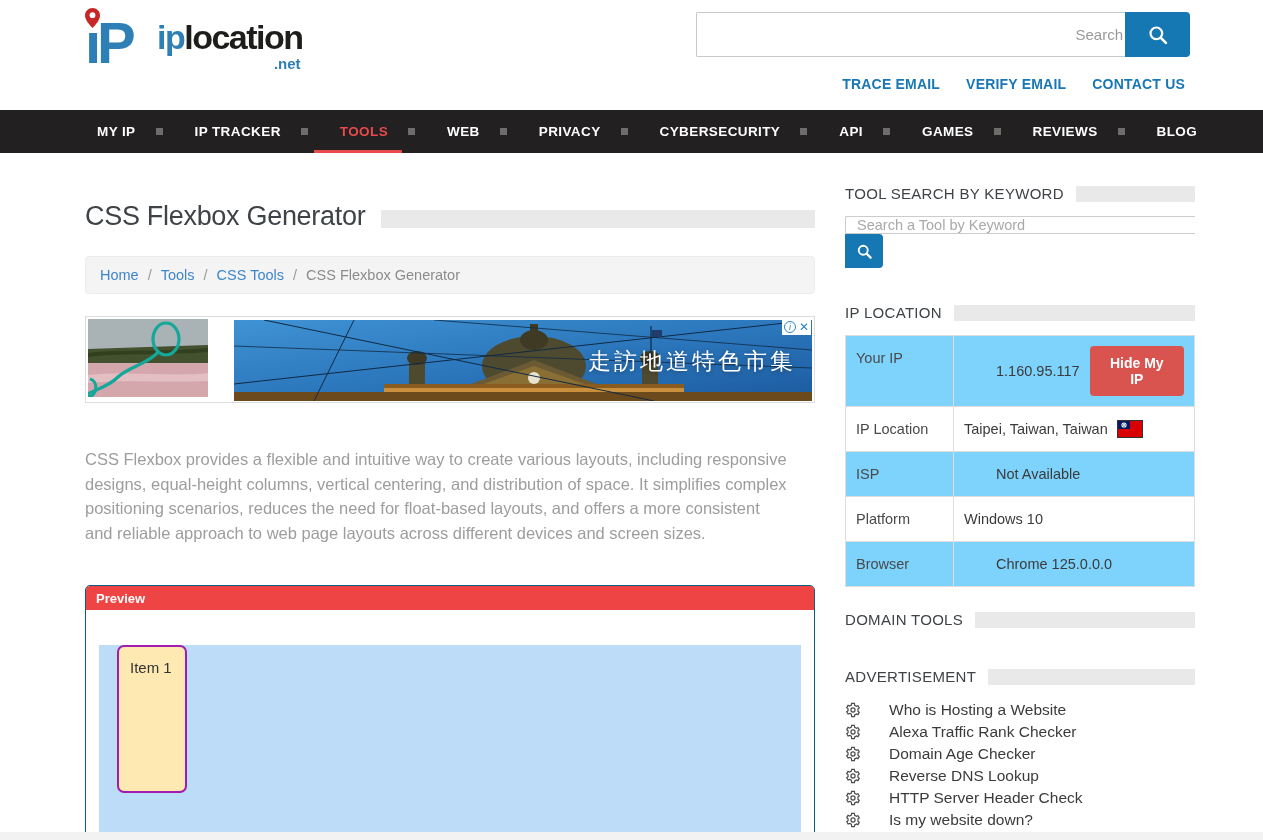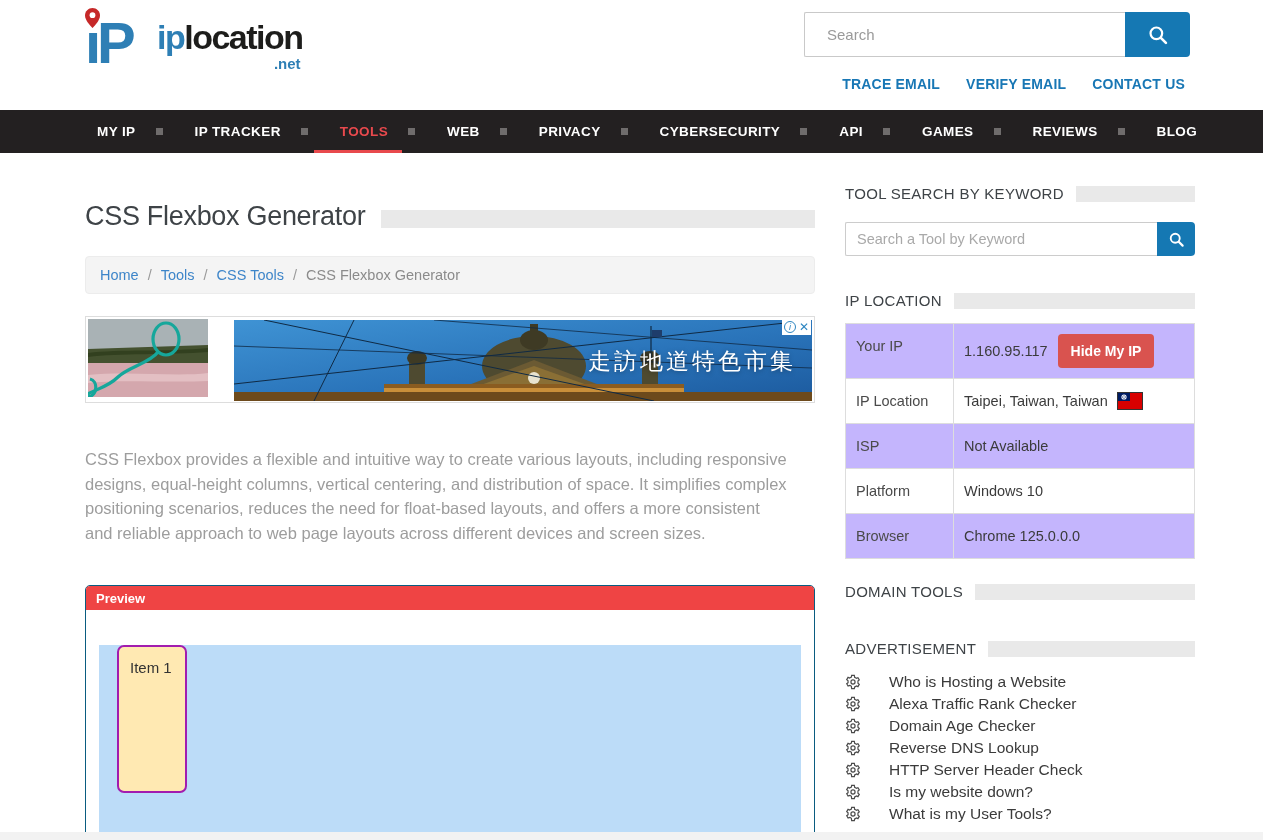--- a/index.html
+++ b/index.html
@@ -14,23 +14,23 @@
   .logo { position:absolute; left:85px; top:10px; display:flex; align-items:flex-start; cursor:pointer; }
   .logo-mark { position:relative; width:66px; height:66px; }
   .logo-mark .mark-text { font-size:58px; font-weight:bold; color:#2e7fb5; letter-spacing:-4px; line-height:66px; }
   .logo-pin { position:absolute; left:0px; top:-2px; width:15px; height:20px; }
   .logo-word { margin-left:6px; margin-top:10px; line-height:1; }
   .logo-word .w1 { color:#2e7fb5; font-weight:bold; font-size:34px; letter-spacing:-1.5px; }
   .logo-word .w2 { color:#1d1d1b; font-weight:bold; font-size:34px; letter-spacing:-1.5px; }
   .logo-tld { text-align:right; color:#2e7fb5; font-weight:bold; font-size:15px; margin-top:2px; padding-right:2px; }
 
   .top-search { position:absolute; top:12px; right:73px; display:flex; }
-  .top-search input { width:321px; height:45px; border:1px solid #c9c9c9; border-right:none;
-    border-radius:2px 0 0 2px; padding:0 22px; font-size:15px; color:#555; outline:none;
-    font-family:"Liberation Sans", sans-serif; }
+  .top-search input { width:429px; height:45px; border:1px solid #c9c9c9; border-right:none;
+    border-radius:2px 0 0 2px; padding:0 2px; font-size:15px; color:#555; outline:none;
+    font-family:"Liberation Sans", sans-serif;text-align:right; }
   .top-search input::placeholder { color:#9a9a9a; }
   .top-search button { width:65px; height:45px; background:#1578b3; border:none; border-radius:0 4px 4px 0;
     cursor:pointer; display:flex; align-items:center; justify-content:center; }
 
   .top-links { position:absolute; top:76px; right:78px; display:flex; gap:26px; }
   .top-links a { color:#1877b5; font-size:14px; font-weight:bold; text-decoration:none; letter-spacing:.2px; }
 
   
   .main-nav { height:43px; background:#232021; }
   .main-nav ul { list-style:none; margin:0 0 0 85px; padding:0; display:flex; align-items:center; height:100%; }
@@ -79,32 +79,32 @@
     display:flex; align-items:center; padding:0 10px; }
   .preview-body { background:#fff; padding:12px 13px; }
   .flex-container { background:#bcdcf8; height:196px; }
   .flex-item { margin:23px 0 0 18px; width:70px; height:148px; background:#ffe9b2; border:2px solid #a21caf;
     border-radius:7px; font-size:15px; color:#333; padding:12px 0 0 11px; }
 
   
   .side-heading { display:flex; align-items:center; font-size:15px; color:#3e4347; letter-spacing:.3px; white-space:nowrap; }
   .side-heading .bar { flex:1; height:16px; background:#e9e9e9; margin-left:12px; margin-top:1px; }
 
-  .tool-search { margin-top:20px; display:flex; }
+  .tool-search { margin-top:14px; display:flex;flex-direction:column; }
   .tool-search input { flex:1; height:34px; border:1px solid #ccc; border-right:none; border-radius:2px 0 0 2px;
     padding:0 11px; font-size:14.5px; color:#555; outline:none; font-family:"Liberation Sans", sans-serif; }
   .tool-search input::placeholder { color:#a9a9a9; }
   .tool-search button { width:38px; height:34px; background:#1578b3; border:none; border-radius:0 4px 4px 0;
     cursor:pointer; display:flex; align-items:center; justify-content:center; }
 
   .ip-heading { margin-top:36px; }
   .ip-table { margin-top:14px; border:1px solid #ddd; }
   .iprow { display:flex; border-bottom:1px solid #ddd; background:#fff; }
   .iprow:last-child { border-bottom:none; }
-  .iprow.odd { background:#c4b5fd; }
+  .iprow.odd { background:#7dd3fc;gap:32px; }
   .ilabel { width:108px; padding:14px 8px 14px 10px; border-right:1px solid #ddd; font-size:14.5px; color:#4a4a4a; }
   .ival { flex:1; padding:10px 10px; display:flex; align-items:center; gap:10px; font-size:14.5px; color:#3b3b3b; }
   .iprow:not(.has-btn) .ival { padding:14px 10px; }
   .hide-ip-btn { background:#d9534f; color:#fff; border:none; border-radius:4px; font-weight:bold;
     font-size:14px; padding:9px 13px; cursor:pointer; font-family:"Liberation Sans", sans-serif; }
   .flag { width:24px; height:16px; box-shadow:0 0 0 1px #333; flex:0 0 auto; }
 
   .adv-heading { margin-top:40px; }
   .dt-heading { margin-top:24px; }
   .dt-list { list-style:none; margin:14px 0 0 0; padding:0; }

